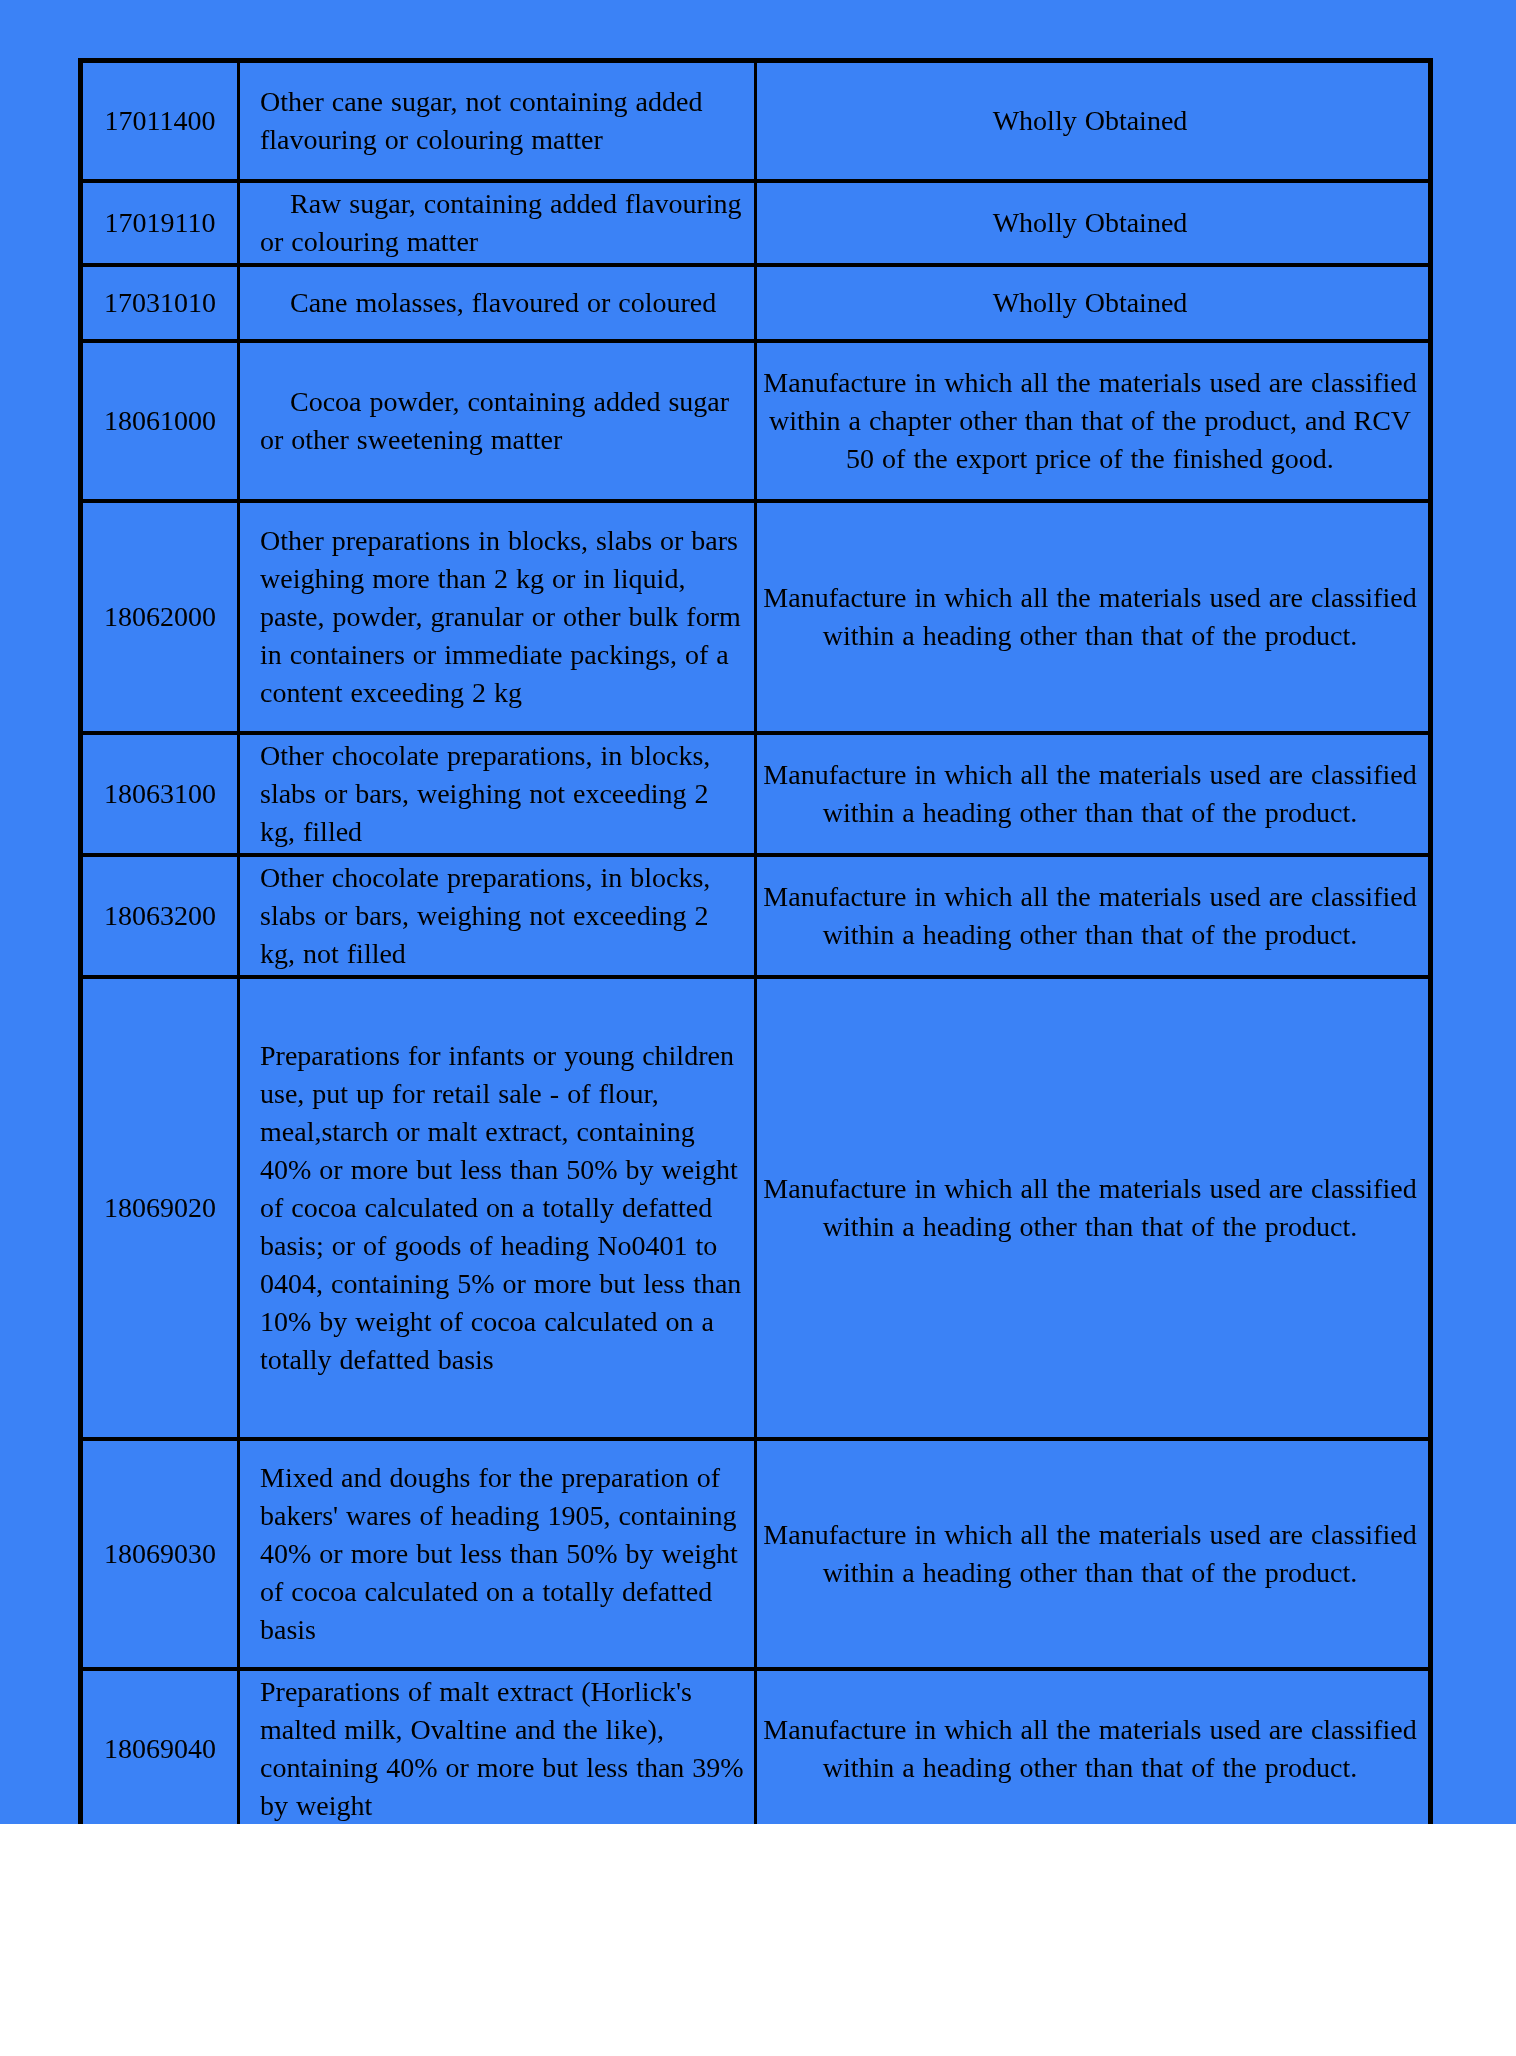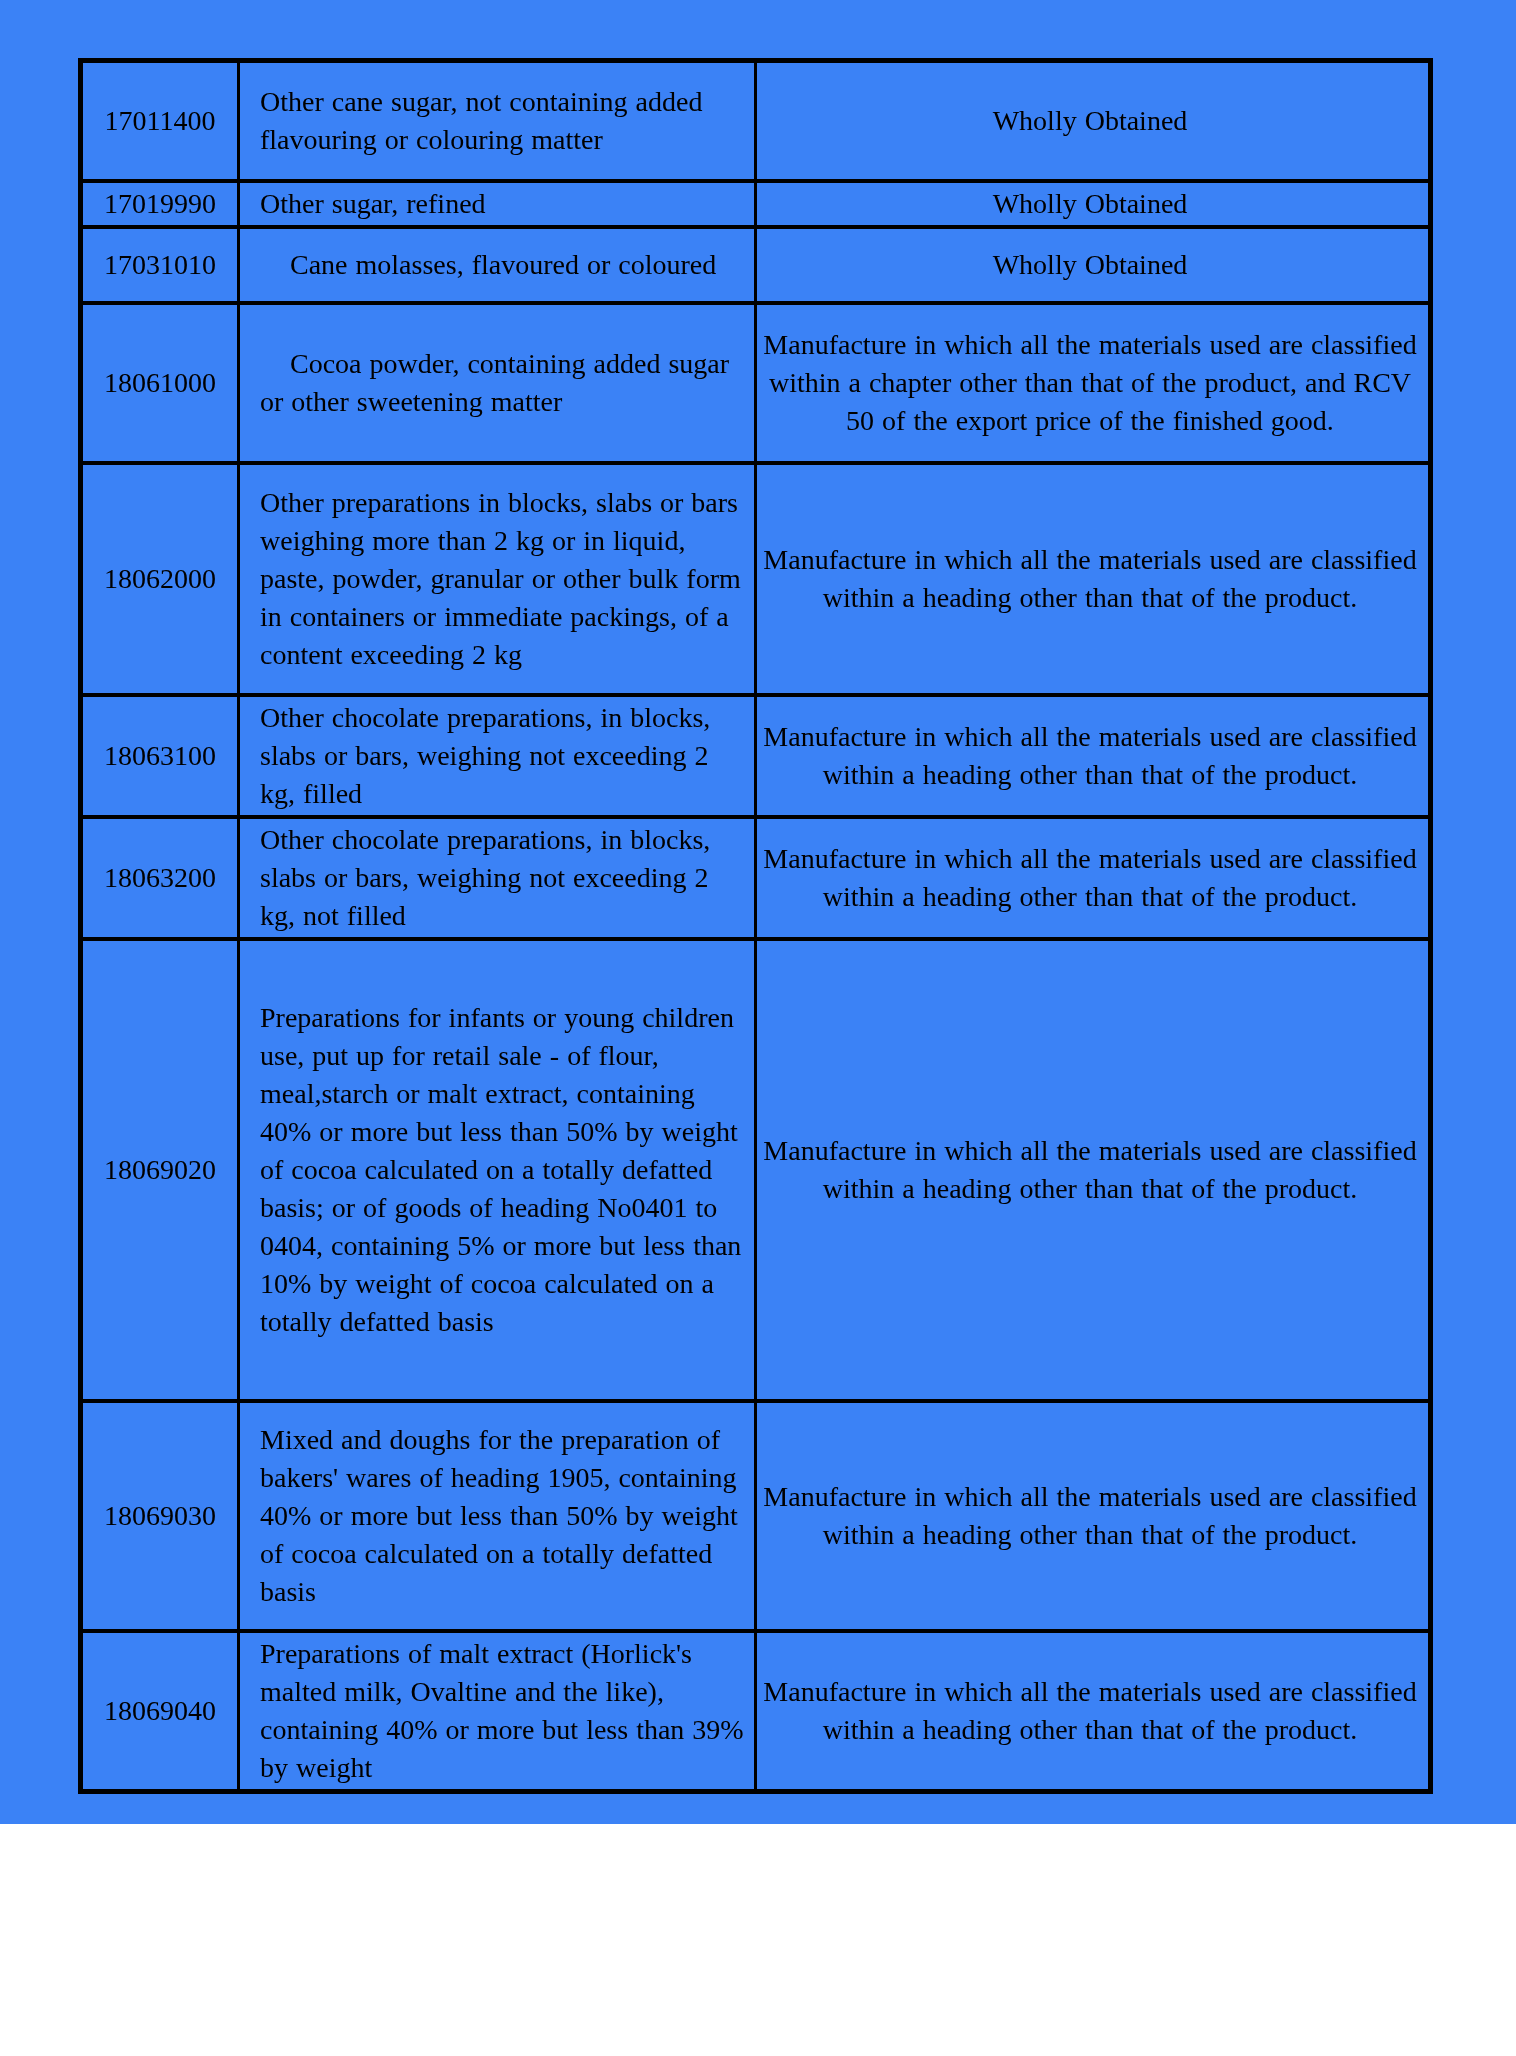--- a/index.html
+++ b/index.html
@@ -60,23 +60,23 @@
       <col style="width:158px">
       <col style="width:517px">
       <col style="width:675px">
     </colgroup>
     <tbody>
       <tr style="height:120px">
         <td class="code-cell">17011400</td>
         <td class="desc-cell">Other cane sugar, not containing added flavouring or colouring matter</td>
         <td class="rule-cell">Wholly Obtained</td>
       </tr>
-      <tr style="height:46px">
-        <td class="code-cell">17019990</td>
-        <td class="desc-cell">Other sugar, refined</td>
+      <tr style="height:76px">
+        <td class="code-cell">17019110</td>
+        <td class="desc-cell indent">Raw sugar, containing added flavouring or colouring matter</td>
         <td class="rule-cell">Wholly Obtained</td>
       </tr>
       <tr style="height:76px">
         <td class="code-cell">17031010</td>
         <td class="desc-cell indent">Cane molasses, flavoured or coloured</td>
         <td class="rule-cell">Wholly Obtained</td>
       </tr>
       <tr style="height:160px">
         <td class="code-cell">18061000</td>
         <td class="desc-cell indent">Cocoa powder, containing added sugar or other sweetening matter</td>

